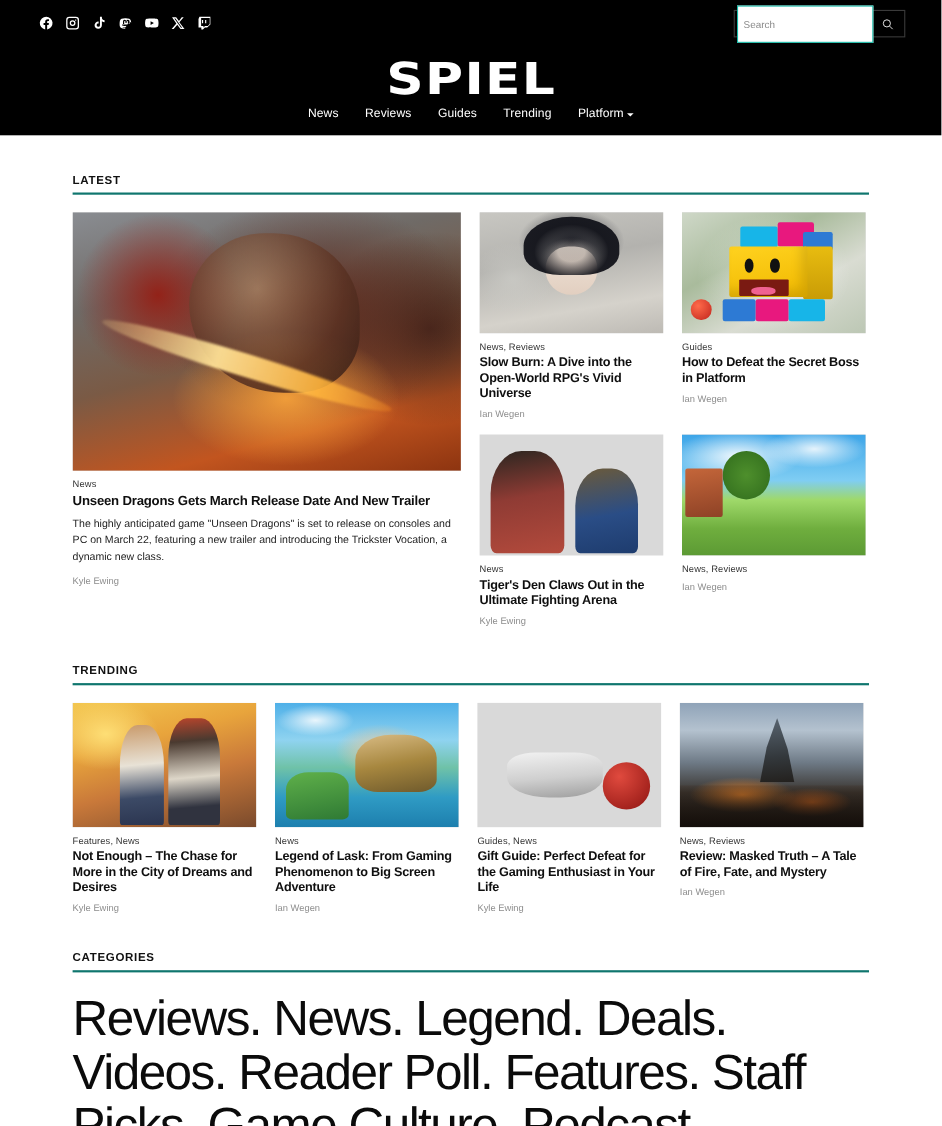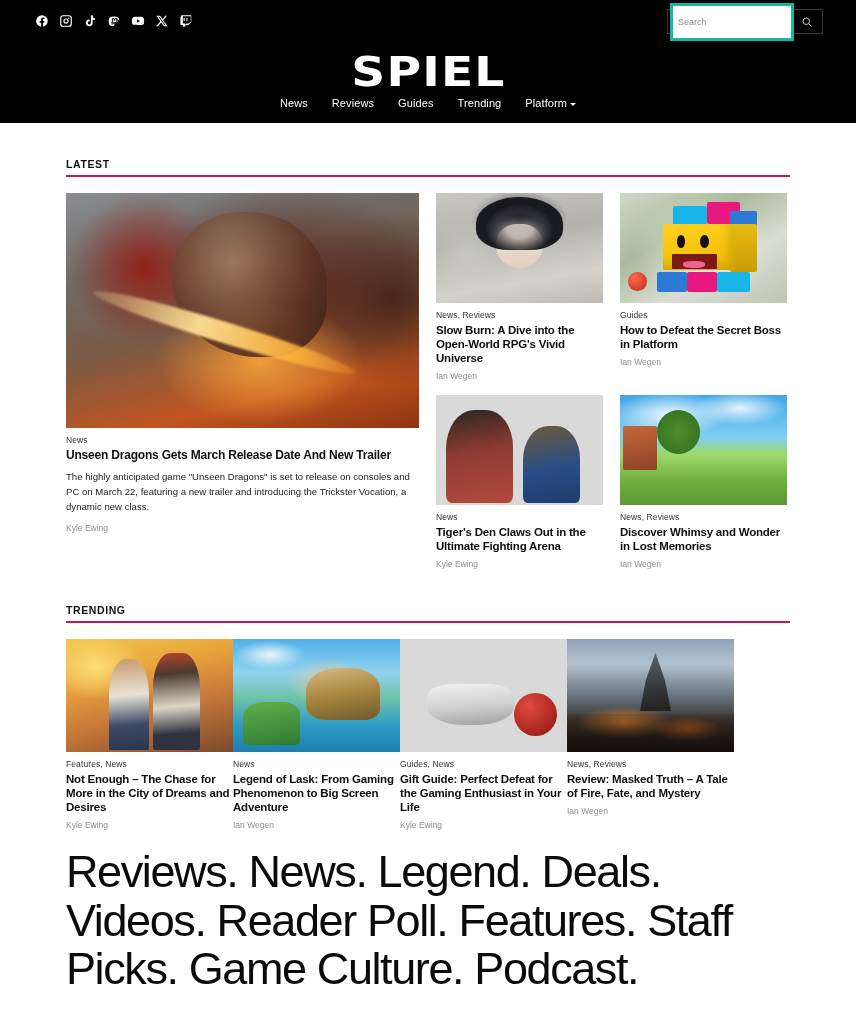--- a/index.html
+++ b/index.html
@@ -41,21 +41,21 @@
     display: flex;
     align-items: center;
     border: 1px solid #3a3a3a;
     background: #000;
     padding: 2px;
     height: 25px;
   }
   .search-input {
     width: 124px;
     height: 21px;
-    border: 3px solid #14b8a6;
+    border: 1px solid #14b8a6;
     background: #ffffff;
     color: #333;
     font-family: "Liberation Sans", sans-serif;
     font-size: 9px;
     padding: 16px 5px;
     outline: none;
   }
   .search-input::placeholder { color: #8a8a8a; font-size: 9px; }
   .search-btn {
     width: 26px; height: 21px;
@@ -110,21 +110,21 @@
     border-right: 3px solid transparent;
     border-top: 3.5px solid #ffffff;
     margin-top: 2px;
   }
 
   
   .page { width: 856px; padding: 0 66px; background: #fff; }
 
   .section-head {
     margin-top: 35px;
-    border-bottom: 2px solid #be185d;
+    border-bottom: 2px solid #0f766e;
     padding-bottom: 5px;
   }
   .section-title {
     font-size: 10.5px;
     font-weight: 700;
     letter-spacing: .6px;
     color: #111;
     text-transform: uppercase;
   }
 
@@ -177,20 +177,21 @@
     font-size: 8.5px;
     color: #8d8d8d;
     margin-top: 8px;
     cursor: pointer;
   }
   .byline-sm { margin-top: 6px; }
 
   
   .trend-grid {
     display: flex;
+    gap: 17px;
     margin-top: 16px;
   }
   .trend-card { width: 167px; flex: none; }
 
   
   .cats-cloud {
     margin-top: 18px;
     padding-bottom: 36px;
     font-size: 45px;
     line-height: 1.08;
@@ -554,21 +555,20 @@
           <div class="cat-line">News</div>
           <h3 class="headline headline-sm">Tiger's Den Claws Out in the Ultimate Fighting Arena</h3>
           <div class="byline byline-sm">Kyle Ewing</div>
         </article>
 
         <article class="side-card">
           <div class="thumb thumb-sm">
             <div class="art art-village"></div>
           </div>
           <div class="cat-line">News, Reviews</div>
-          <h3 class="headline headline-sm">Discover Whimsy and Wonder in Lost Memories</h3>
           <div class="byline byline-sm">Ian Wegen</div>
         </article>
       </div>
 
     </div>
   </div>
 
   <div class="section-head">
     <div class="section-title">TRENDING</div>
   </div>
@@ -604,20 +604,23 @@
     <article class="trend-card">
       <div class="thumb thumb-tr">
         <div class="art art-masked"></div>
       </div>
       <div class="cat-line">News, Reviews</div>
       <h3 class="headline headline-sm">Review: Masked Truth – A Tale of Fire, Fate, and Mystery</h3>
       <div class="byline byline-sm">Ian Wegen</div>
     </article>
   </div>
 
+  <div class="section-head">
+    <div class="section-title">CATEGORIES</div>
+  </div>
 
   <div class="cats-cloud">
     <span class="cat-term">Reviews.</span>
     <span class="cat-term">News.</span>
     <span class="cat-term">Legend.</span>
     <span class="cat-term">Deals.</span>
     <span class="cat-term">Videos.</span>
     <span class="cat-term">Reader Poll.</span>
     <span class="cat-term">Features.</span>
     <span class="cat-term">Staff Picks.</span>

